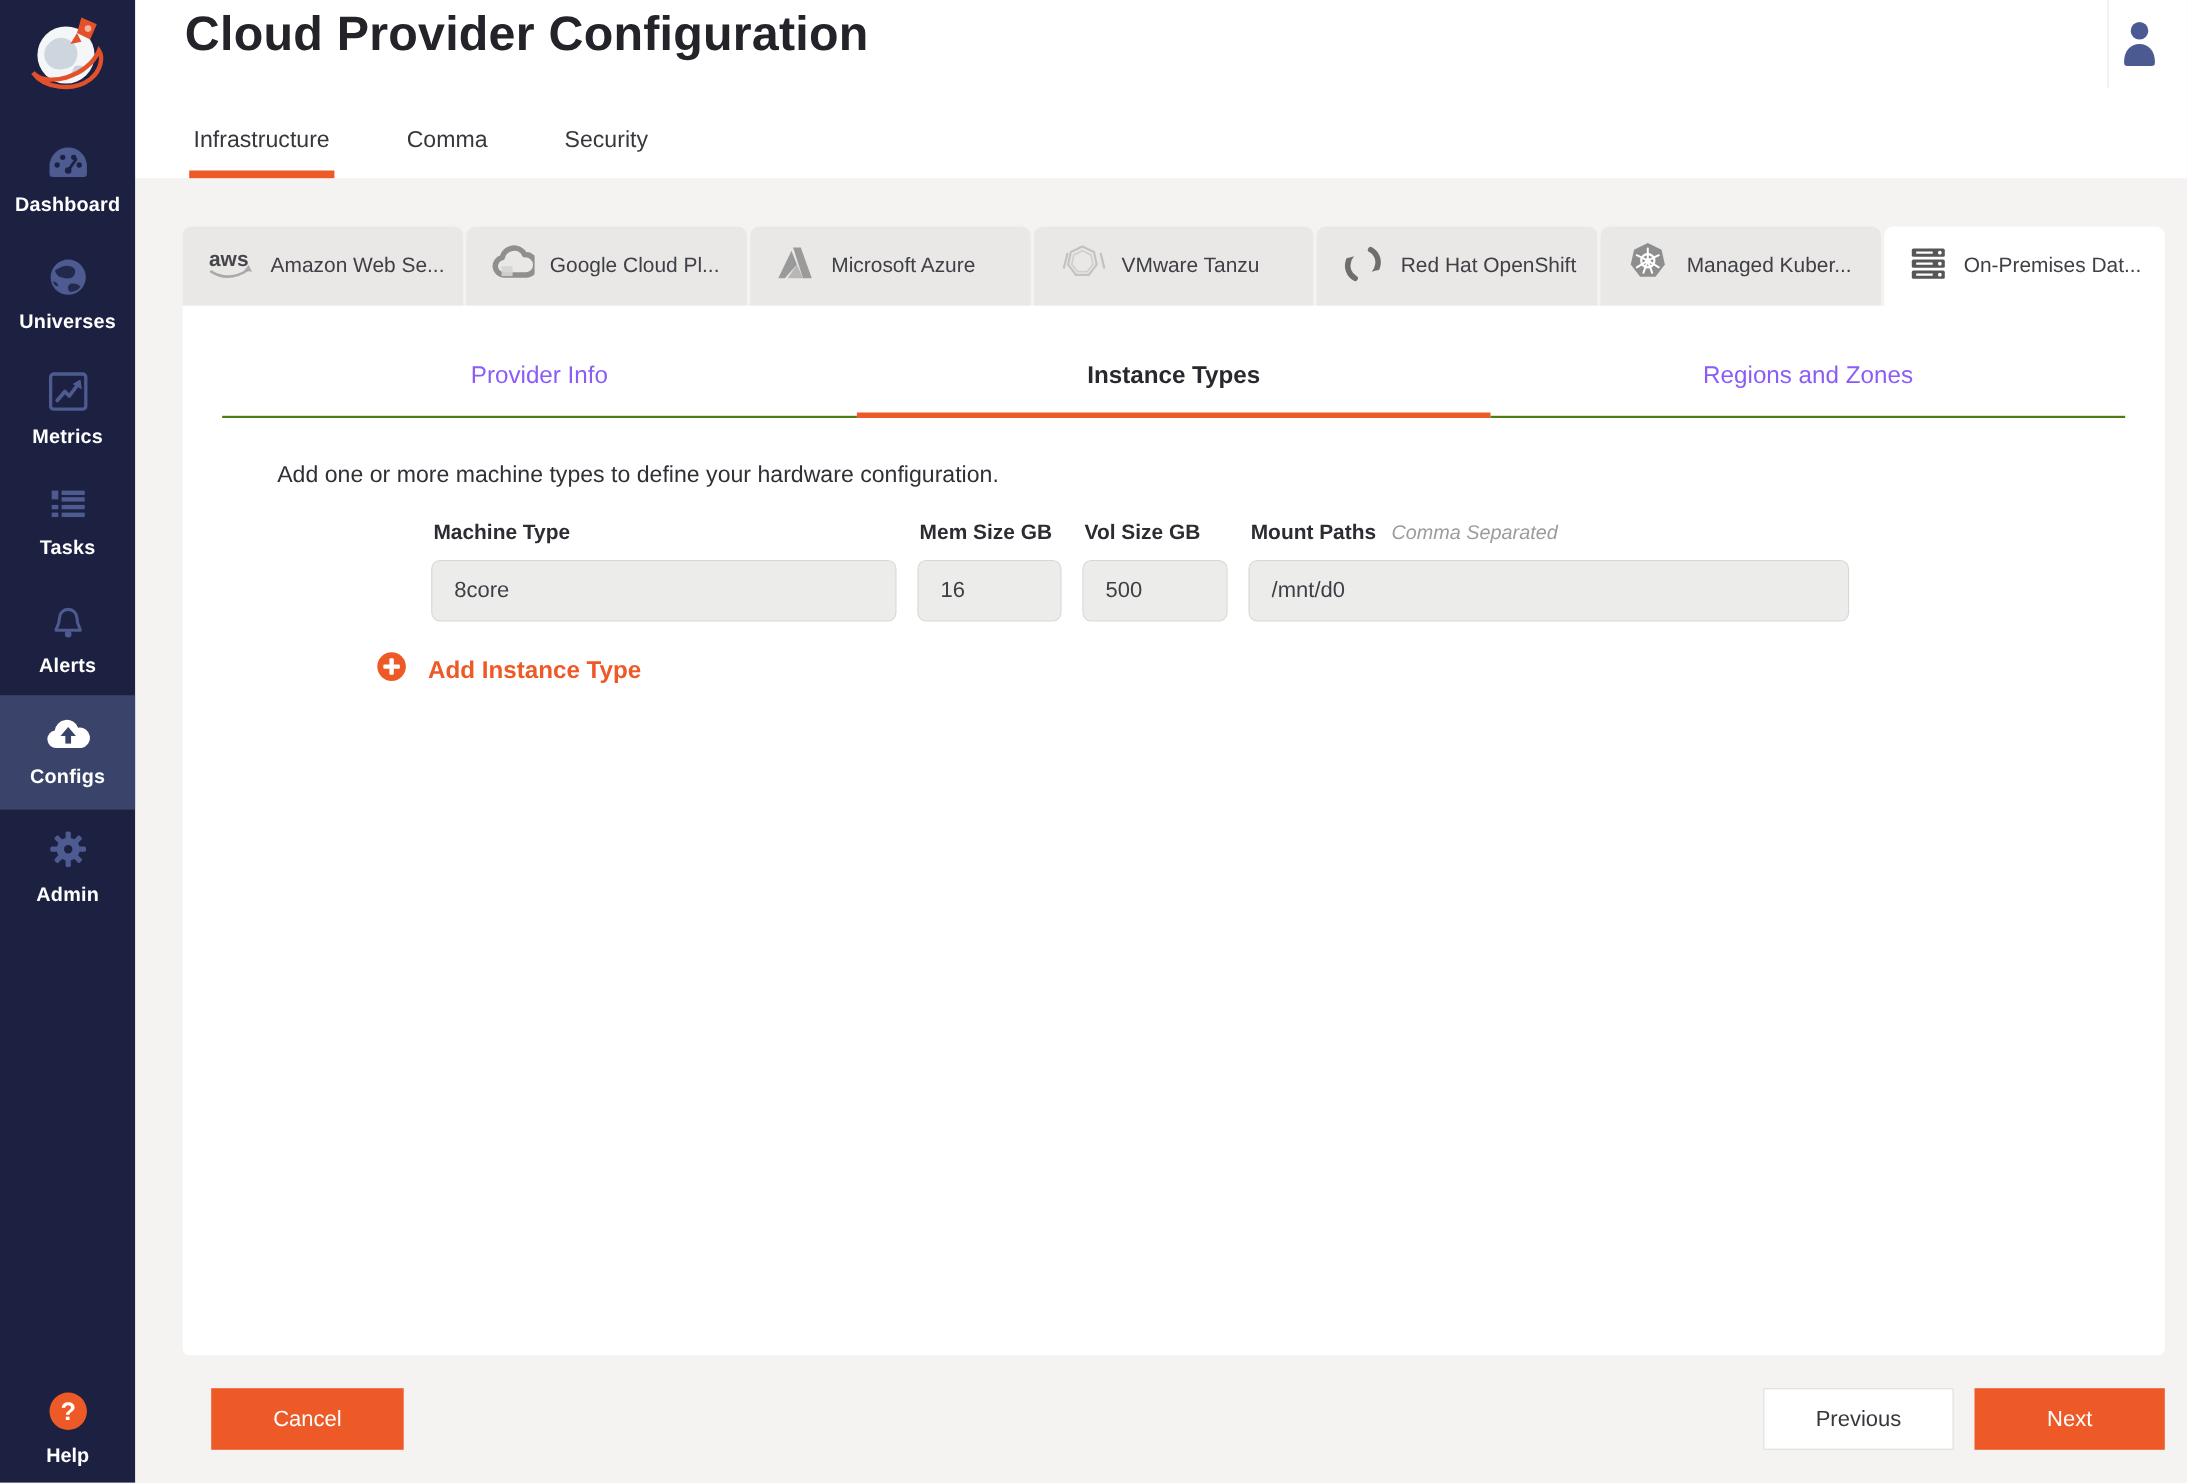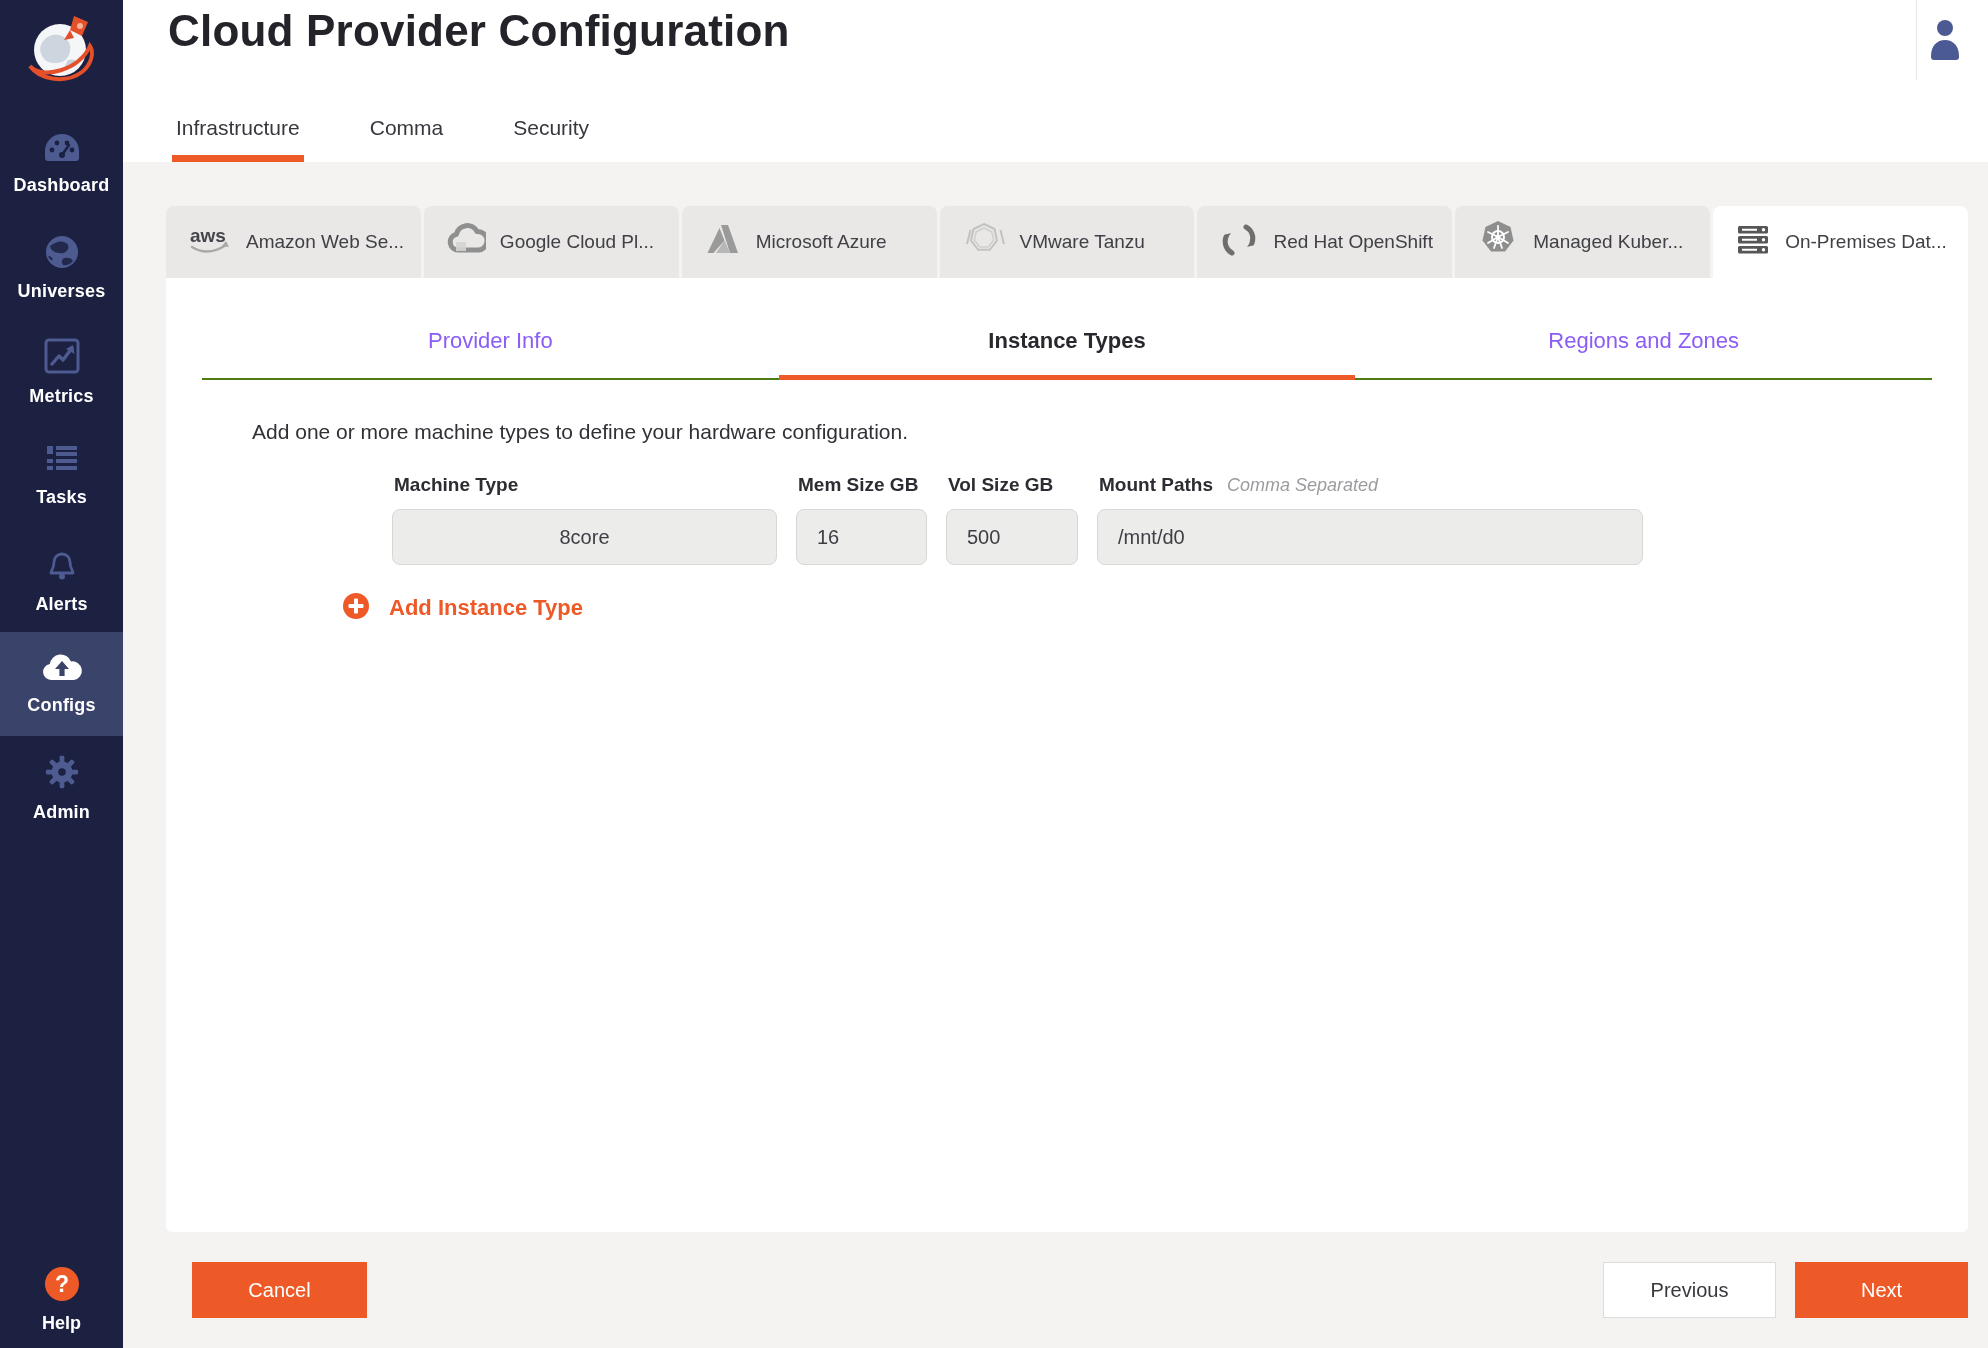--- a/index.html
+++ b/index.html
@@ -55,21 +55,21 @@
   .subtab.active { color:#28282e; font-weight:600; padding-bottom:21px; border-bottom:5px solid #EE5A27; }
   .instruction { font-size:21px; color:#303036; margin:40px 0 0 86px; }
   .form-row { display:flex; gap:19px; margin:30px 0 0 226px; }
   .field-group { display:flex; flex-direction:column; }
   .field-label { font-size:19px; font-weight:600; color:#2c2c32; margin:0 0 13px 2px; white-space:nowrap;}
   .field-hint { font-size:18px; font-weight:400; font-style:italic; color:#9c9ca0; margin-left:14px; }
   .text-input {
     height:56px; background:#ececeb; border:1px solid #d8d7d4; border-radius:8px;
     font-family:"Liberation Sans", sans-serif; font-size:20px; color:#3e3e44; padding:0 20px; outline:none;
   }
-  .w-machine { width:385px;text-align:center; } .w-cores { width:132px; } .w-mem { width:131px; }
+  .w-machine { width:423px; } .w-cores { width:132px; } .w-mem { width:131px; }
   .w-vol { width:132px; } .w-mount { width:546px; }
   .add-row { display:flex; align-items:center; gap:19px; margin:27px 0 0 176px; cursor:pointer; width:fit-content;}
   .add-label { font-size:22px; font-weight:700; color:#EE5A27; }
   
   .footer { height:116px; flex-shrink:0; display:flex; align-items:center; padding-left:26px; }
   .btn {
     height:56px; border-radius:0; font-family:"Liberation Sans", sans-serif;
     font-size:20px; border:none; cursor:pointer;
   }
   .btn-orange { background:#EE5A27; color:#ffffff; }

